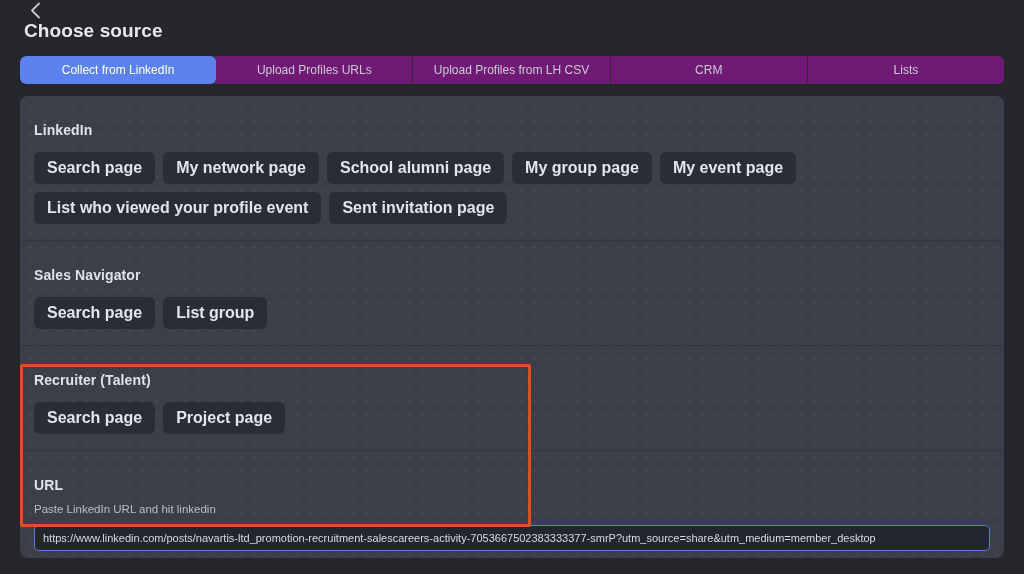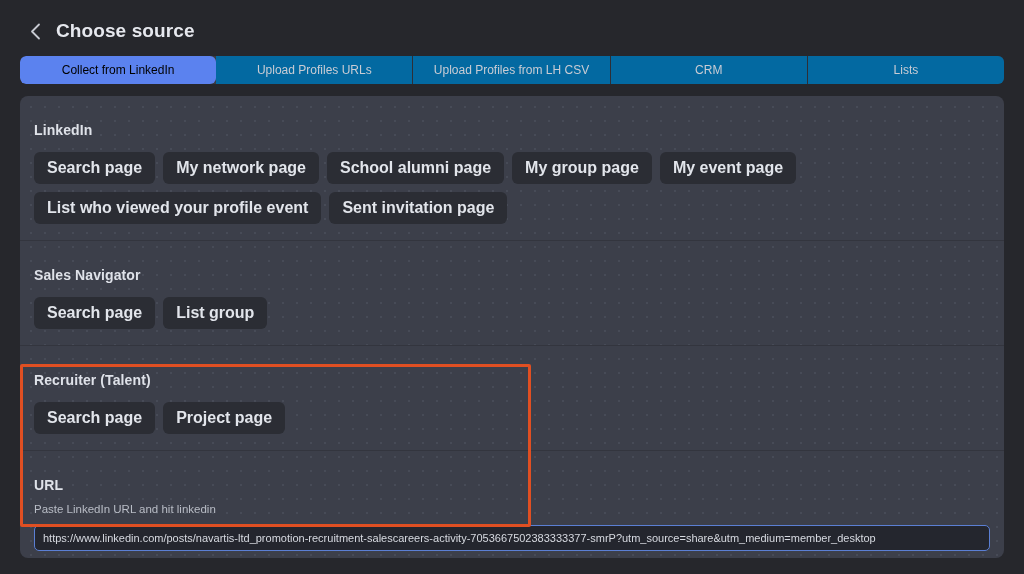--- a/index.html
+++ b/index.html
@@ -9,23 +9,24 @@
     height: 574px;
     background: #26272c;
     font-family: "Liberation Sans", sans-serif;
     overflow: hidden;
   }
 
   
   .header {
     height: 42px;
     display: flex;
-    align-items: flex-end;
+    align-items: flex-start;
     padding-left: 24px;
     background: #26272c;
+    flex-direction: column;
   }
   .back-chevron {
     width: 22px;
     height: 22px;
     display: flex;
     align-items: center;
     justify-content: center;
     color: #c7cad2;
     margin-right: 10px;
     cursor: pointer;
@@ -47,30 +48,30 @@
     overflow: hidden;
     background: #3a3b42;
   }
   .tab {
     flex: 1 1 0;
     display: flex;
     align-items: center;
     justify-content: center;
     font-size: 12px;
     color: #c9ccd4;
-    background: #0369a1;
+    background: #701a75;
     border-right: 1px solid #2e2f36;
     cursor: pointer;
     white-space: nowrap;
     position: relative;
   }
   .tab:last-child { border-right: none; }
   .tab.active {
     background: #5b82ef;
-    color: #000000;
+    color: #ffffff;
     border-radius: 6px;
     border-right: none;
     font-weight: 400;
   }
 
   
   .panel {
     margin: 12px 20px 0 20px;
     border-radius: 8px;
     background-color: #3c3f4a;

